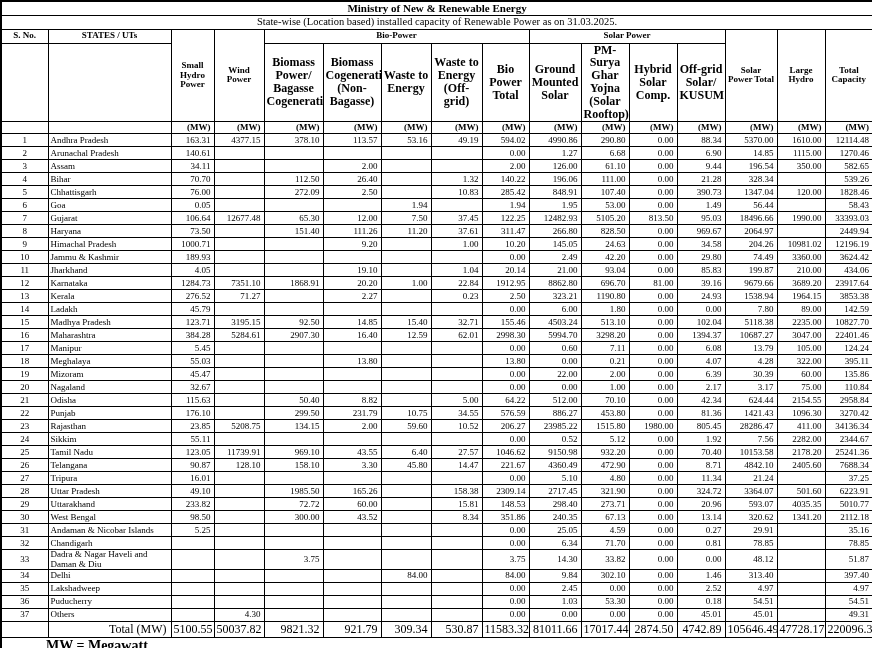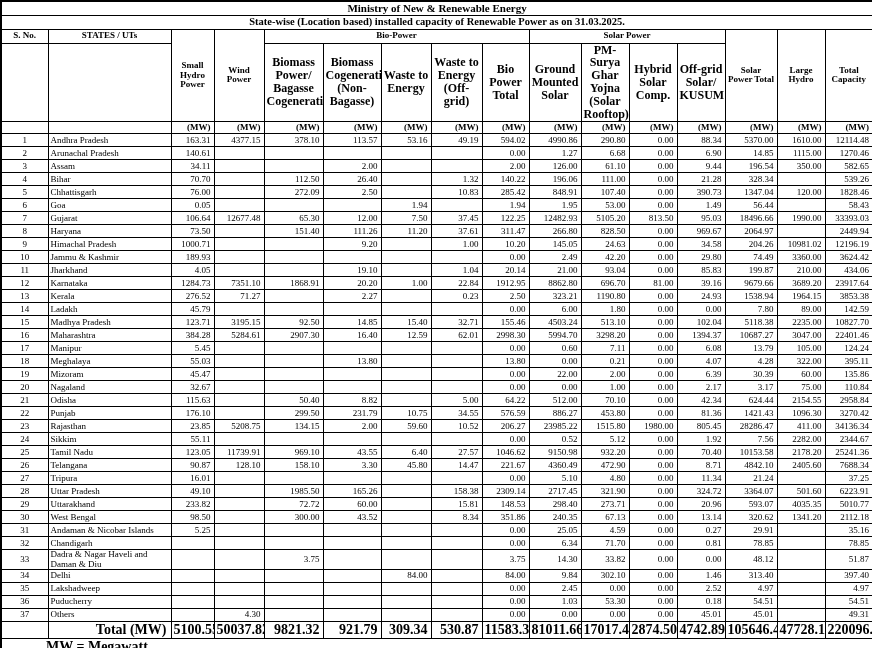--- a/index.html
+++ b/index.html
@@ -2,31 +2,31 @@
 <html><head>
 <meta charset="utf-8">
 <style>
   html,body{margin:0;padding:0;background:#fff;}
   body{width:872px;height:648px;font-family:"Liberation Serif",serif;-webkit-font-smoothing:none;}
   .page{box-sizing:border-box;width:872px;}
   table.main{border-collapse:collapse;table-layout:fixed;width:872px;height:641px;border:2px solid #000;}
   th,td{border:1px solid #000;padding:0 2px;overflow:hidden;box-sizing:border-box;color:#000;}
   tr.title-row th{border-bottom:1px solid #000;}
   .title{font-size:11px;font-weight:bold;height:14px;line-height:1.1;}
-  .subtitle{font-size:10.5px;font-weight:bold;text-align:center;height:14px;line-height:1.1;}
+  .subtitle{font-size:10.5px;font-weight:normal;text-align:center;height:14px;line-height:1.1;}
   tr.grp th{font-size:9px;font-weight:bold;text-align:center;height:14px;line-height:1.05;vertical-align:middle;}
   tr.grp th.sno-h{text-align:center;font-family:Liberation Serif, serif;}
   tr.grp th.state-h{text-align:center;}
   tr.sub th{font-size:12px;font-weight:bold;text-align:center;vertical-align:middle;height:54px;line-height:1.08;}
   tr.unit td{font-size:9px;font-weight:bold;text-align:right;height:12px;line-height:1;padding-right:3px;}
   tbody td{font-size:9px;height:13px;line-height:1.05;vertical-align:middle;}
   td.sno{text-align:center;}
   td.state{text-align:left;}
   td.num{text-align:right;padding-right:3px;}
-  tr.total-row td{font-weight:bold;font-size:14px;height:13px;}
+  tr.total-row td{font-weight:normal;font-size:12px;height:13px;}
   tr.total-row td.total-label{text-align:right;padding-right:4px;}
   tr.footer-row td{font-weight:bold;font-size:14px;text-align:left;padding-left:44px;height:16px;vertical-align:middle;margin-left:44px;}
 </style>
 </head>
 <body>
 
 <div class="page">
   <table class="main">
     <colgroup>
       <col style="width:47px">

